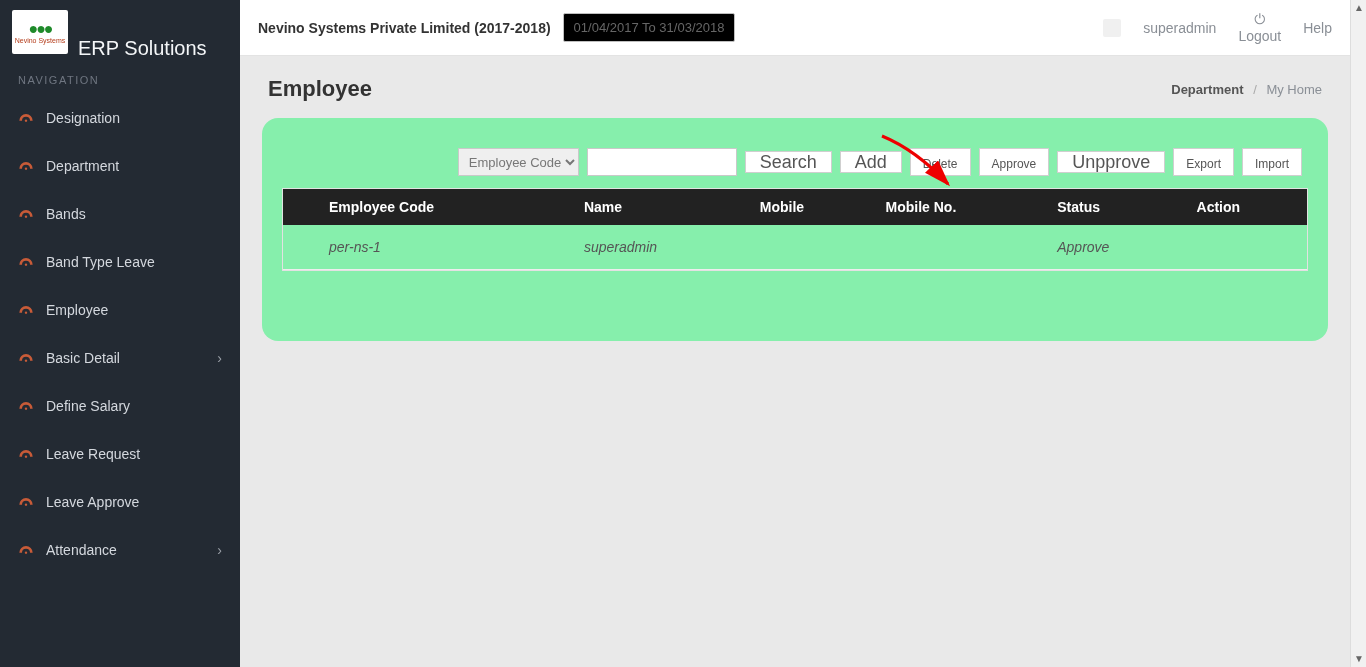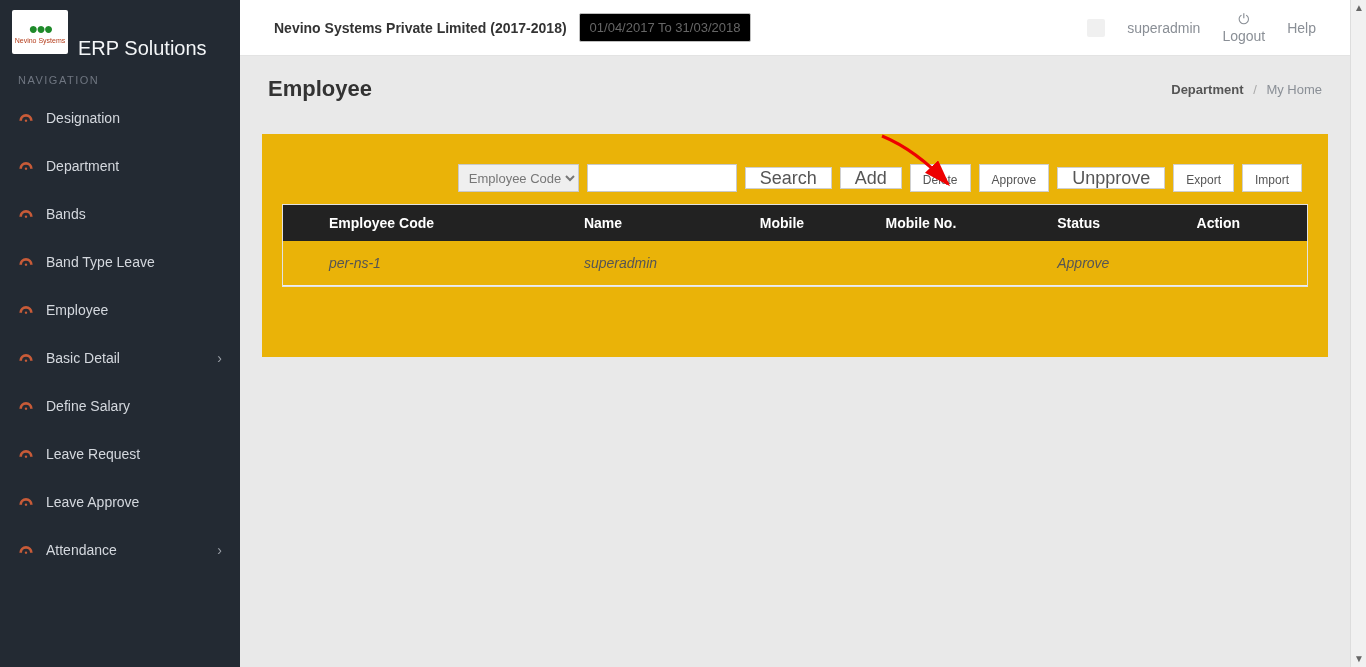--- a/index.html
+++ b/index.html
@@ -49,43 +49,44 @@
     display: flex; align-items: center; gap: 12px;
     padding: 16px 18px; font-size: 14px; color: #d4d8de; cursor: pointer;
   }
   .nav-icon { width: 16px; height: 14px; display: inline-flex; align-items: center; justify-content: center; color:#c85b38;}
   .nav-icon svg { width:16px; height:14px; }
   .nav-chevron { margin-left: auto; color: #9aa0a8; font-size: 14px; }
   
   .main { flex: 1; display: flex; flex-direction: column; background: #e9e9e9; }
   .topbar {
     background: #fff; height: 56px; display: flex; align-items: center;
-    padding: 0 34px; gap: 12px; border-bottom: 1px solid #e3e3e3;
+    padding: 0 18px; gap: 12px; border-bottom: 1px solid #e3e3e3;
   }
   .company { font-size: 14px; font-weight: 700; color: #333; }
   .date-box {
     border: 1px solid #bfbfbf; padding: 6px 10px; font-size: 13px;
     color: #666; background: #000000; border-radius: 2px;
   }
   .top-right { margin-left: auto; display: flex; align-items: center; gap: 22px; color: #8a8f96; font-size: 14px; }
   .logout-wrap { display:flex; flex-direction:column; align-items:center; line-height:1.2;}
   .power-icon { font-size:14px; color:#8a8f96; }
   
   .page-head {
     display: flex; align-items: center; justify-content: space-between;
     padding: 20px 28px 16px;
   }
   .page-title { font-size: 22px; color: #333; font-weight: 700; }
   .crumbs { font-size: 13px; color: #8a8f96; }
   .crumbs .strong { font-weight: 700; color: #555; }
   .crumbs .sep { margin: 0 6px; color: #aaa; }
   
   .card {
-    background: #eab308; margin: 16px 22px 22px; padding: 30px 20px 70px;
+    background: #86efac; margin: 0 22px 22px; padding: 30px 20px 70px;
     position: relative;
+    border-radius: 16px;
   }
   .toolbar {
     display: flex; align-items: center; gap: 8px; justify-content: flex-end;
     margin-bottom: 12px; padding-right: 6px;
   }
   .search-select {
     border: 1px solid #c9c9c9; height: 28px; font-size: 13px; color: #777;
     padding-left: 6px; min-width: 118px;
   }
   .search-input {

